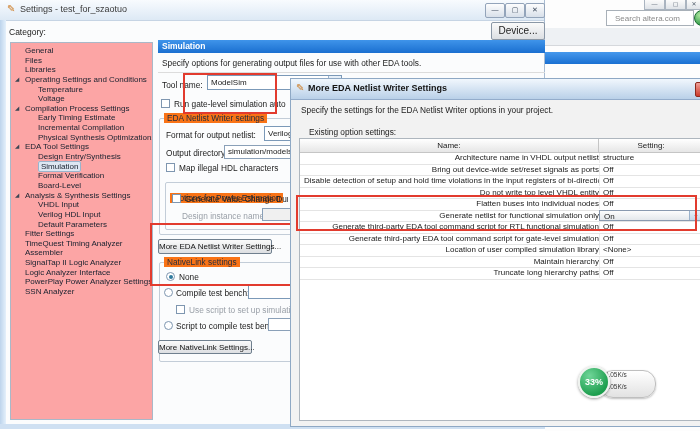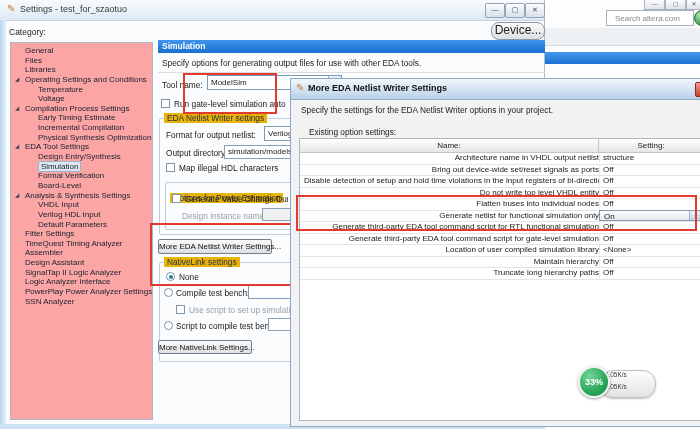--- a/index.html
+++ b/index.html
@@ -26,22 +26,22 @@
   .pencil{color:#cd7a22;font-size:10px;}
   #settings-title{position:absolute;left:20px;top:4px;font-size:9px;color:#3a3a3a;}
   .winbtn{position:absolute;top:3px;width:18px;height:13px;background:linear-gradient(#fdfdfd,#d8e0ea);
     border:1px solid #93a4ba;border-radius:2px;font-size:7px;line-height:12px;text-align:center;color:#3c4a5c;}
   #leftframe{position:absolute;left:0;top:20px;width:6px;height:405px;
     background:linear-gradient(90deg,#bdd4ec,#e4f0fb);}
   #bottomframe{position:absolute;left:0;top:424px;width:545px;height:5px;background:#cfe0f2;}
 
   #category-label{position:absolute;left:9px;top:27px;font-size:8.5px;color:#222;}
   #device-btn{position:absolute;left:491px;top:22px;width:52px;height:16px;
-    background:linear-gradient(#fafafa,#dcdfe3);border:1px solid #8a97a6;border-radius:8px;
-    font-size:12px;text-align:center;line-height:15px;color:#222;}
+    background:linear-gradient(#fafafa,#dcdfe3);border:1px solid #8a97a6;border-radius:2px;
+    font-size:10px;text-align:center;line-height:15px;color:#222;}
 
   
   #tree-box{position:absolute;left:10px;top:42px;width:143px;height:378px;background:#fca5a5;
     border:1px solid #a9b8c8;overflow:hidden;padding-top:3px;box-sizing:border-box;}
   .titem{height:9.65px;line-height:9.6px;font-size:8px;color:#17202e;white-space:nowrap;}
   .titem.l0{padding-left:4px;}
   .titem.l1{padding-left:14px;}
   .titem.l2{padding-left:27px;}
   .arrow{display:inline-block;width:10px;font-size:5.5px;color:#3c4654;vertical-align:top;}
   .titem.sel .tlabel{background:#dde7f2;border:1px solid #9ab4cc;border-radius:2px;padding:0 2px;}
@@ -58,21 +58,21 @@
   .combo-arrow{position:absolute;right:0;top:0;bottom:0;width:12px;
     background:linear-gradient(#e9f1f9,#c3d6e9);border-left:1px solid #9ab2cc;
     font-size:5px;color:#2c3e55;text-align:center;line-height:13px;}
   .textbox{position:absolute;background:#fff;border:1px solid #8aa0b8;font-size:8px;
     line-height:12px;padding-left:3px;box-sizing:border-box;overflow:hidden;white-space:nowrap;}
   .textbox.dis{background:#f0f0f0;color:#9aa0a8;}
   .checkbox{position:absolute;width:9px;height:9px;background:#fff;border:1px solid #7e96b0;box-sizing:border-box;}
   .radio{position:absolute;width:9px;height:9px;background:#fff;border:1px solid #7e96b0;border-radius:50%;box-sizing:border-box;}
   .radio.on::after{content:"";position:absolute;left:1.5px;top:1.5px;width:4px;height:4px;border-radius:50%;background:#2f7a9e;}
   .groupbox{position:absolute;border:1px solid #c3cdd8;border-radius:2px;}
-  .legend{position:absolute;font-size:8.3px;color:#1f2c40;background:#eab308;padding:0 3px;white-space:nowrap;}
+  .legend{position:absolute;font-size:8.3px;color:#1f2c40;background:#f97316;padding:0 3px;white-space:nowrap;}
   .pushbtn{position:absolute;background:linear-gradient(#fafafa,#dddfe2);border:1px solid #70808f;
     border-radius:2px;font-size:8px;color:#111;text-align:center;box-sizing:border-box;white-space:nowrap;}
 
   
   .redrect{position:absolute;border:2px solid #e23b2e;background:transparent;}
   #redrect-1{left:183px;top:73px;width:90px;height:37px;z-index:20;}
   #redrect-2{left:150px;top:223px;width:148px;height:59px;z-index:20;}
   #redrect-3{left:296px;top:195px;width:397px;height:32px;z-index:35;}
 
   
@@ -158,21 +158,20 @@
         <div class="titem l2 sel"><span class="tlabel">Simulation</span></div>
         <div class="titem l2"><span class="tlabel">Formal Verification</span></div>
         <div class="titem l2"><span class="tlabel">Board-Level</span></div>
         <div class="titem l0"><span class="arrow">◢</span><span class="tlabel">Analysis &amp; Synthesis Settings</span></div>
         <div class="titem l2"><span class="tlabel">VHDL Input</span></div>
         <div class="titem l2"><span class="tlabel">Verilog HDL Input</span></div>
         <div class="titem l2"><span class="tlabel">Default Parameters</span></div>
         <div class="titem l1"><span class="tlabel">Fitter Settings</span></div>
         <div class="titem l1"><span class="tlabel">TimeQuest Timing Analyzer</span></div>
         <div class="titem l1"><span class="tlabel">Assembler</span></div>
-        <div class="titem l1"><span class="tlabel">Design Assistant</span></div>
         <div class="titem l1"><span class="tlabel">SignalTap II Logic Analyzer</span></div>
         <div class="titem l1"><span class="tlabel">Logic Analyzer Interface</span></div>
         <div class="titem l1"><span class="tlabel">PowerPlay Power Analyzer Settings</span></div>
         <div class="titem l1"><span class="tlabel">SSN Analyzer</span></div>
       </div>
 
     <div id="panel-header">Simulation</div>
     <div id="panel-desc">Specify options for generating output files for use with other EDA tools.</div>
     <div id="panel-sep"></div>
 

